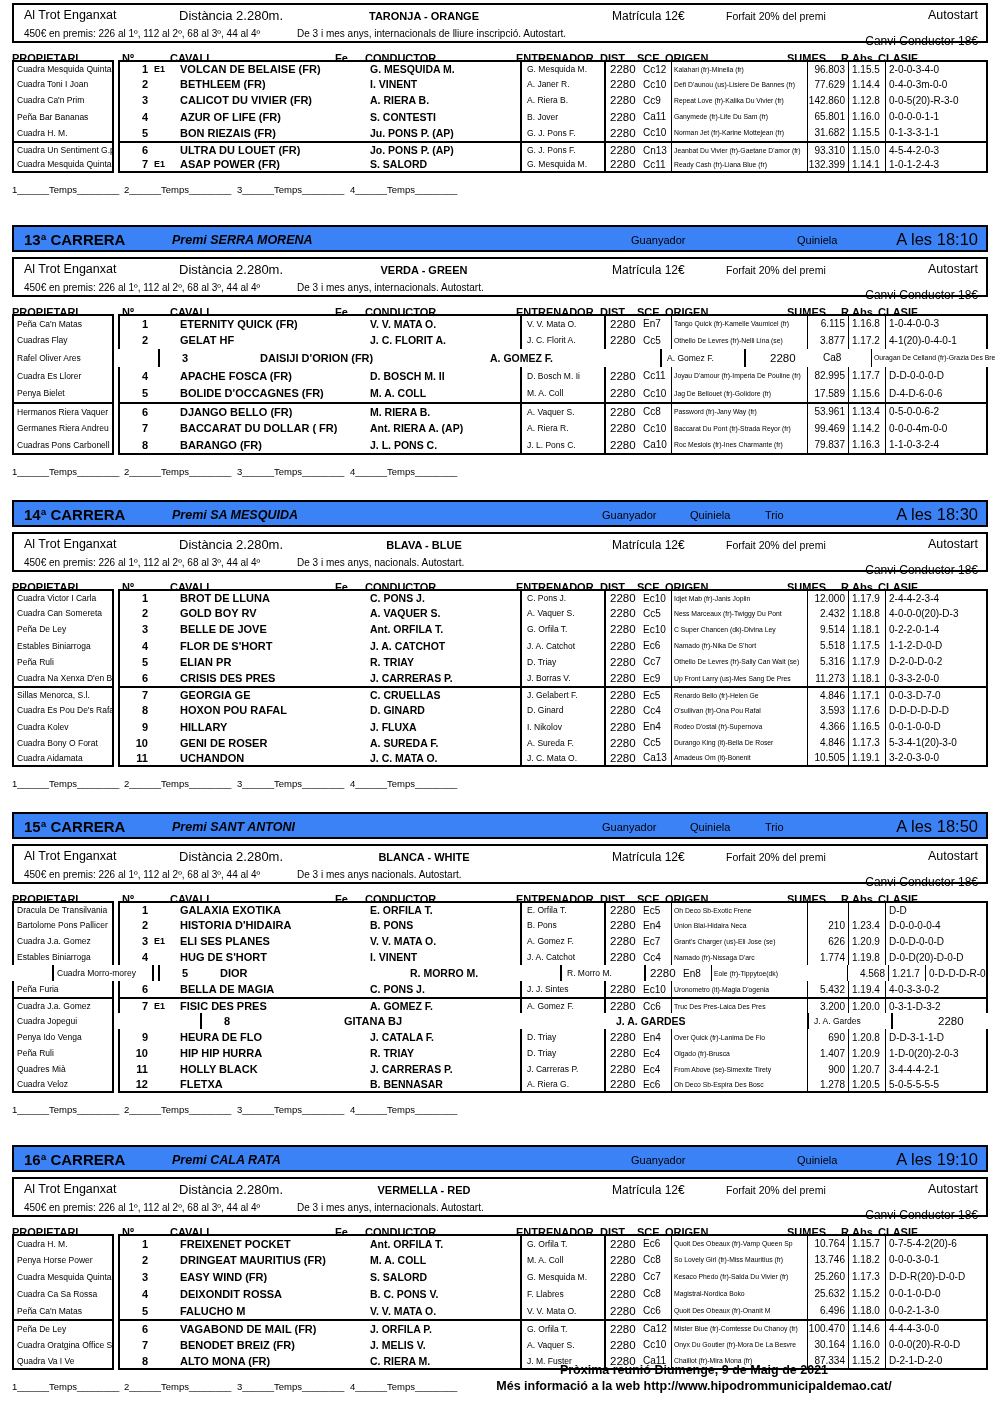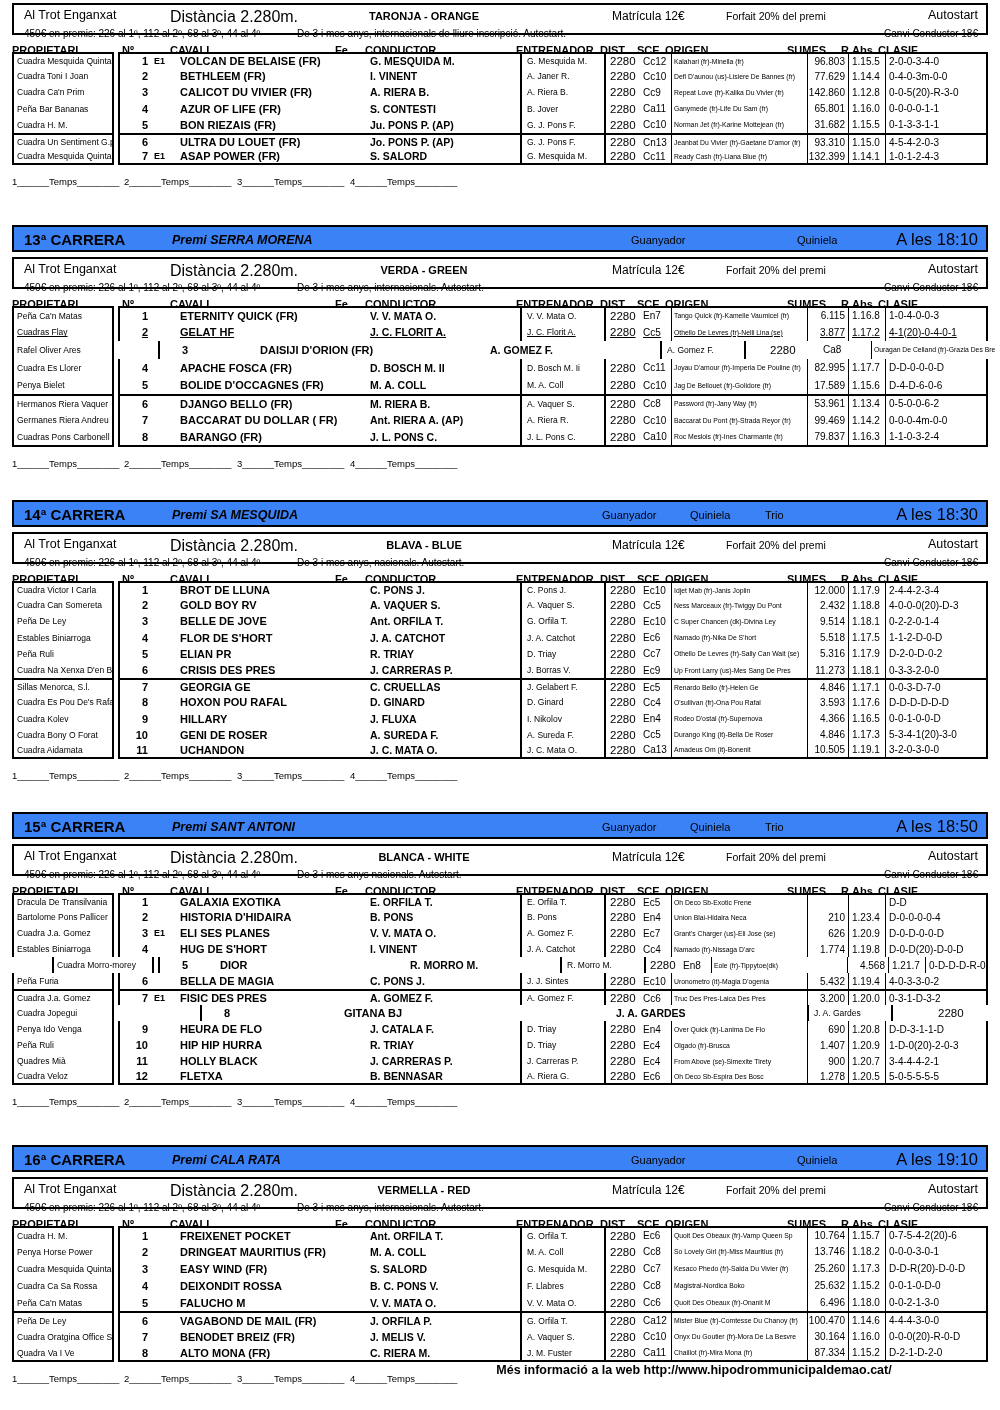--- a/index.html
+++ b/index.html
@@ -9,30 +9,30 @@
   .race { position:absolute; left:12px; width:976px; }
 
   
   .title-bar { position:relative; height:27px; border:2px solid #000; margin-bottom:5px; background:#3b82f6; }
   .t-num { position:absolute; left:10px; top:4px; font-size:15px; font-weight:bold; }
   .t-premi { position:absolute; left:158px; top:6px; font-size:12.5px; font-weight:bold; font-style:italic; }
   .t-bet { position:absolute; top:7px; font-size:11px; }
   .t-time { position:absolute; right:8px; top:3px; font-size:16.5px; }
 
   
-  .info-box { position:relative; height:32px; border:2px solid #000; background:#fff; }
+  .info-box { position:relative; height:40px; border:2px solid #000; background:#fff; }
   .i-trot { position:absolute; left:10px; top:3px; font-size:12.5px; }
-  .i-dist { position:absolute; left:156px; top:3px; font-size:16px; }
+  .i-dist { position:absolute; left:165px; top:3px; font-size:13px; }
   .i-color { position:absolute; left:300px; top:5px; width:220px; text-align:center; font-size:11px; font-weight:bold; }
   .i-matr { position:absolute; left:598px; top:4px; font-size:12px; }
   .i-forf { position:absolute; left:712px; top:5px; font-size:10.5px; }
   .i-auto { position:absolute; right:8px; top:3px; font-size:12.5px; }
   .i-premis { position:absolute; left:10px; top:23px; font-size:10px; }
   .i-cond { position:absolute; left:283px; top:23px; font-size:10px; }
-  .i-canvi { position:absolute; right:8px; top:23px; font-size:10px; }
+  .i-canvi { position:absolute; right:8px; top:29px; font-size:12px; }
 
   
   .col-headers { position:relative; height:17px; }
   .col-headers span { position:absolute; top:9px; font-size:11px; font-weight:bold; white-space:nowrap; }
 
   
   .tbody { position:relative; }
   .row { display:grid; grid-template-columns:102px 4px 34px 26px 168px 22px 152px 86px 36px 29px 137px 41px 37px 1fr; align-items:center; }
   .cell { height:100%; display:flex; align-items:center; overflow:hidden; white-space:nowrap; }
   .c-owner  { border-left:2px solid #000; border-right:2px solid #000; font-size:8.5px; padding-left:3px; }
@@ -255,21 +255,21 @@
     <div class="cell c-fe"></div>
     <div class="cell c-cond">V. V. MATA O.</div>
     <div class="cell c-trainer">V. V. Mata O.</div>
     <div class="cell c-dist">2280</div>
     <div class="cell c-sce">En7</div>
     <div class="cell c-origen">Tango Quick (fr)-Kamelle Vaumicel (fr)</div>
     <div class="cell c-sumes">6.115</div>
     <div class="cell c-rabs">1.16.8</div>
     <div class="cell c-clasif">1-0-4-0-0-3</div>
   </div>
-          <div class="row" style="height: 17.6px; text-decoration: underline;">
+          <div class="row" style="height: 17.6px;">
     <div class="cell c-owner">Cuadras Flay</div>
     <div class="cell c-gap"></div>
     <div class="cell c-num">2</div>
     <div class="cell c-mark"></div>
     <div class="cell c-horse">GELAT HF</div>
     <div class="cell c-fe"></div>
     <div class="cell c-cond">J. C. FLORIT A.</div>
     <div class="cell c-trainer">J. C. Florit A.</div>
     <div class="cell c-dist">2280</div>
     <div class="cell c-sce">Cc5</div>
@@ -1001,15 +1001,16 @@
         </div>
     <div class="temps">
           <span style="left: 0px;">1______Temps________</span>
           <span style="left: 112px;">2______Temps________</span>
           <span style="left: 225px;">3______Temps________</span>
           <span style="left: 338px;">4______Temps________</span>
         </div>
   </section>
     </div>
   <div class="footer">
+    <div>Pròxima reunió Diumenge, 9 de Maig de 2021</div>
     <div>Més informació a la web http://www.hipodrommunicipaldemao.cat/</div>
   </div>
 </div>
 
 </body></html>

